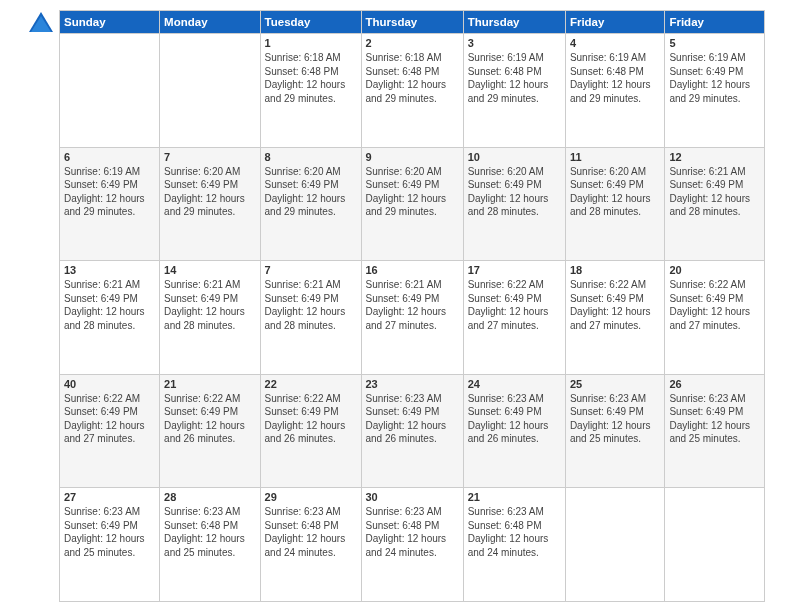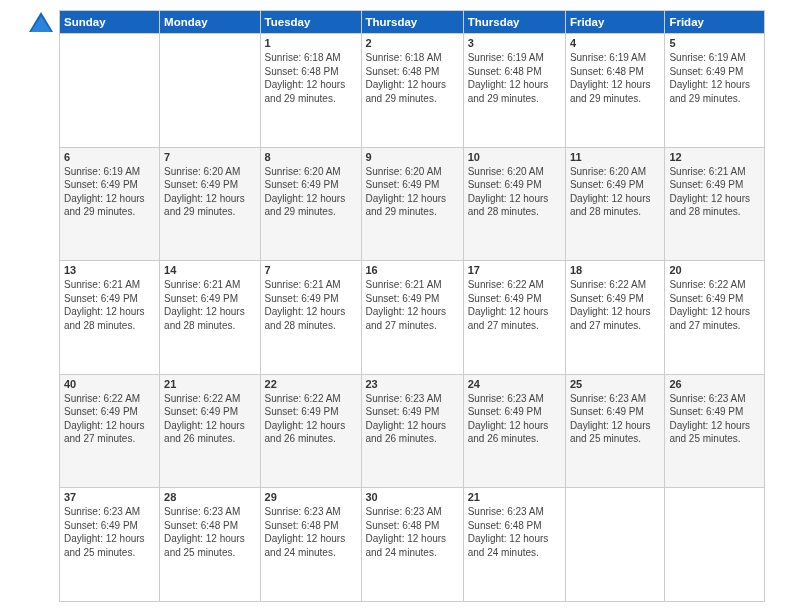--- a/index.html
+++ b/index.html
@@ -298,21 +298,21 @@
           </td>
           <td>
             <span class="day-number">26</span>
             <div class="day-info" style="white-space: pre-line;">Sunrise: 6:23 AM
 Sunset: 6:49 PM
 Daylight: 12 hours and 25 minutes.</div>
           </td>
         </tr>
         <tr>
           <td>
-            <span class="day-number">37</span>
+            <span class="day-number">27</span>
             <div class="day-info" style="white-space: pre-line;">Sunrise: 6:23 AM
 Sunset: 6:49 PM
 Daylight: 12 hours and 25 minutes.</div>
           </td>
           <td>
             <span class="day-number">28</span>
             <div class="day-info" style="white-space: pre-line;">Sunrise: 6:23 AM
 Sunset: 6:48 PM
 Daylight: 12 hours and 25 minutes.</div>
           </td>

